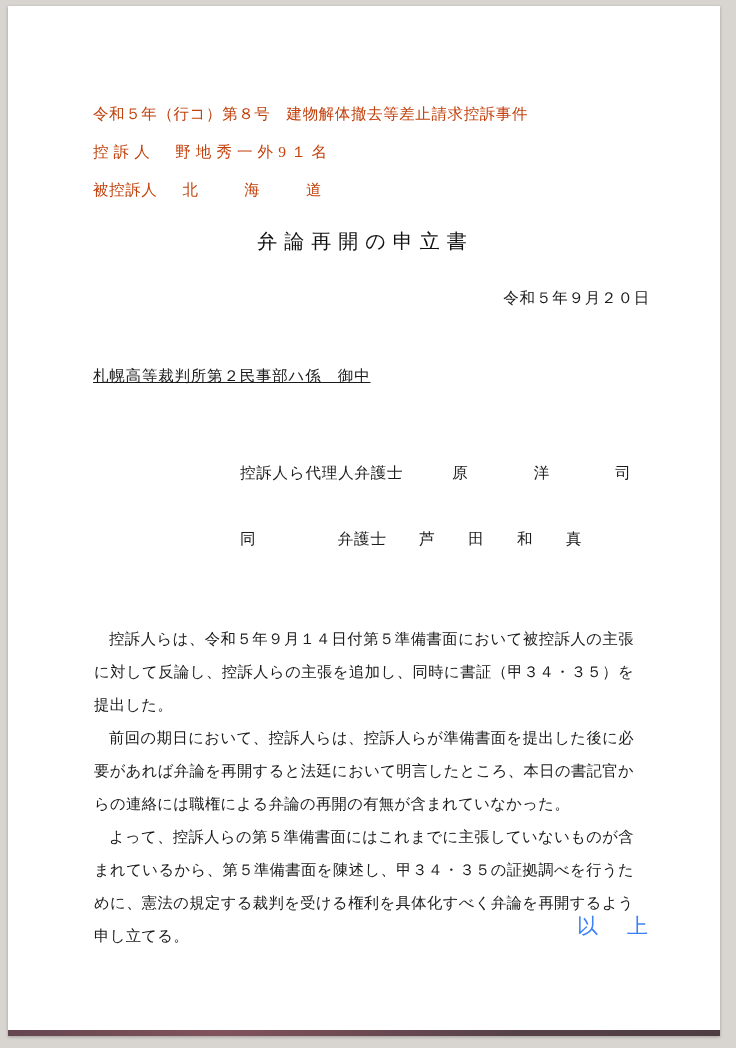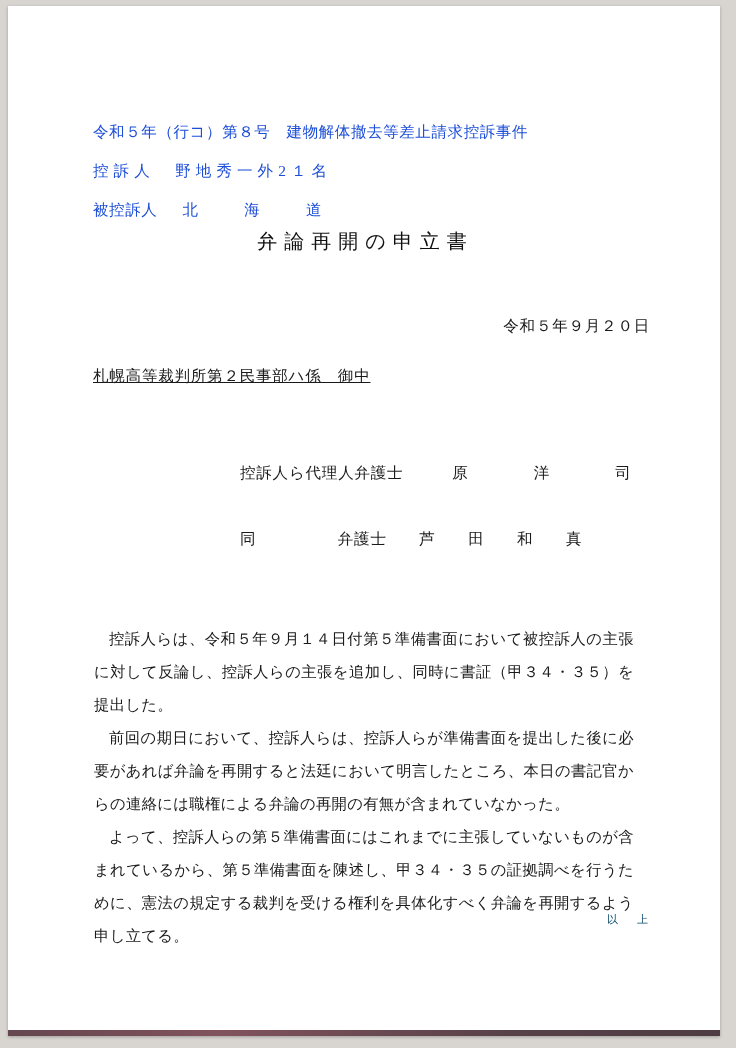--- a/index.html
+++ b/index.html
@@ -43,46 +43,45 @@
 
   
   .header-block {
     position: absolute;
     left: 85px;
     top: 98px;
     width: 560px;
   }
   .header-line {
     font-size: 15.5px;
-    color: #1d4ed8;
+    color: #c2410c;
     margin-bottom: 17px;
     white-space: pre;
     letter-spacing: 0.6px;
-    margin-top: 18px;
   }
 
   
   .doc-title {
     position: absolute;
     left: 0;
     top: 222px;
     width: 708px;
     text-align: center;
     font-size: 20px;
     letter-spacing: 7px;
     color: #101010;
     font-weight: 500;
     text-indent: 7px;
   }
 
   
   .doc-date {
     position: absolute;
     right: 70px;
-    top: 310px;
+    top: 282px;
     font-size: 15.5px;
     letter-spacing: 0.8px;
     color: #1a1a1a;
     white-space: pre;
   }
 
   
   .court-line {
     position: absolute;
     left: 85px;
@@ -127,35 +126,35 @@
     text-justify: inter-character;
     text-indent: 15px;
     margin: 0 0 0 0;
   }
 
   
   .closing {
     position: absolute;
     right: 68px;
     top: 906px;
-    font-size: 11px;
+    font-size: 21px;
     letter-spacing: 4px;
-    color: #0c4a6e;
+    color: #3b82f6;
     white-space: pre;
   }
 </style>
 </head>
 <body>
 
 <div class="page">
   <div class="content">
 
     <div class="header-block">
       <div class="header-line">令和５年（行コ）第８号　建物解体撤去等差止請求控訴事件</div>
-      <div class="header-line">控 訴 人 　 野 地 秀 一 外 2 １ 名</div>
+      <div class="header-line">控 訴 人 　 野 地 秀 一 外 9 １ 名</div>
       <div class="header-line">被控訴人 　 北 　 　 海 　 　 道</div>
     </div>
 
     <div class="doc-title">弁論再開の申立書</div>
 
     <div class="doc-date">令和５年９月２０日</div>
 
     <div class="court-line">札幌高等裁判所第２民事部ハ係　御中</div>
 
     <div class="attorney-line attorney-1">控訴人ら代理人弁護士　　　原　　　　洋　　　　司</div>

